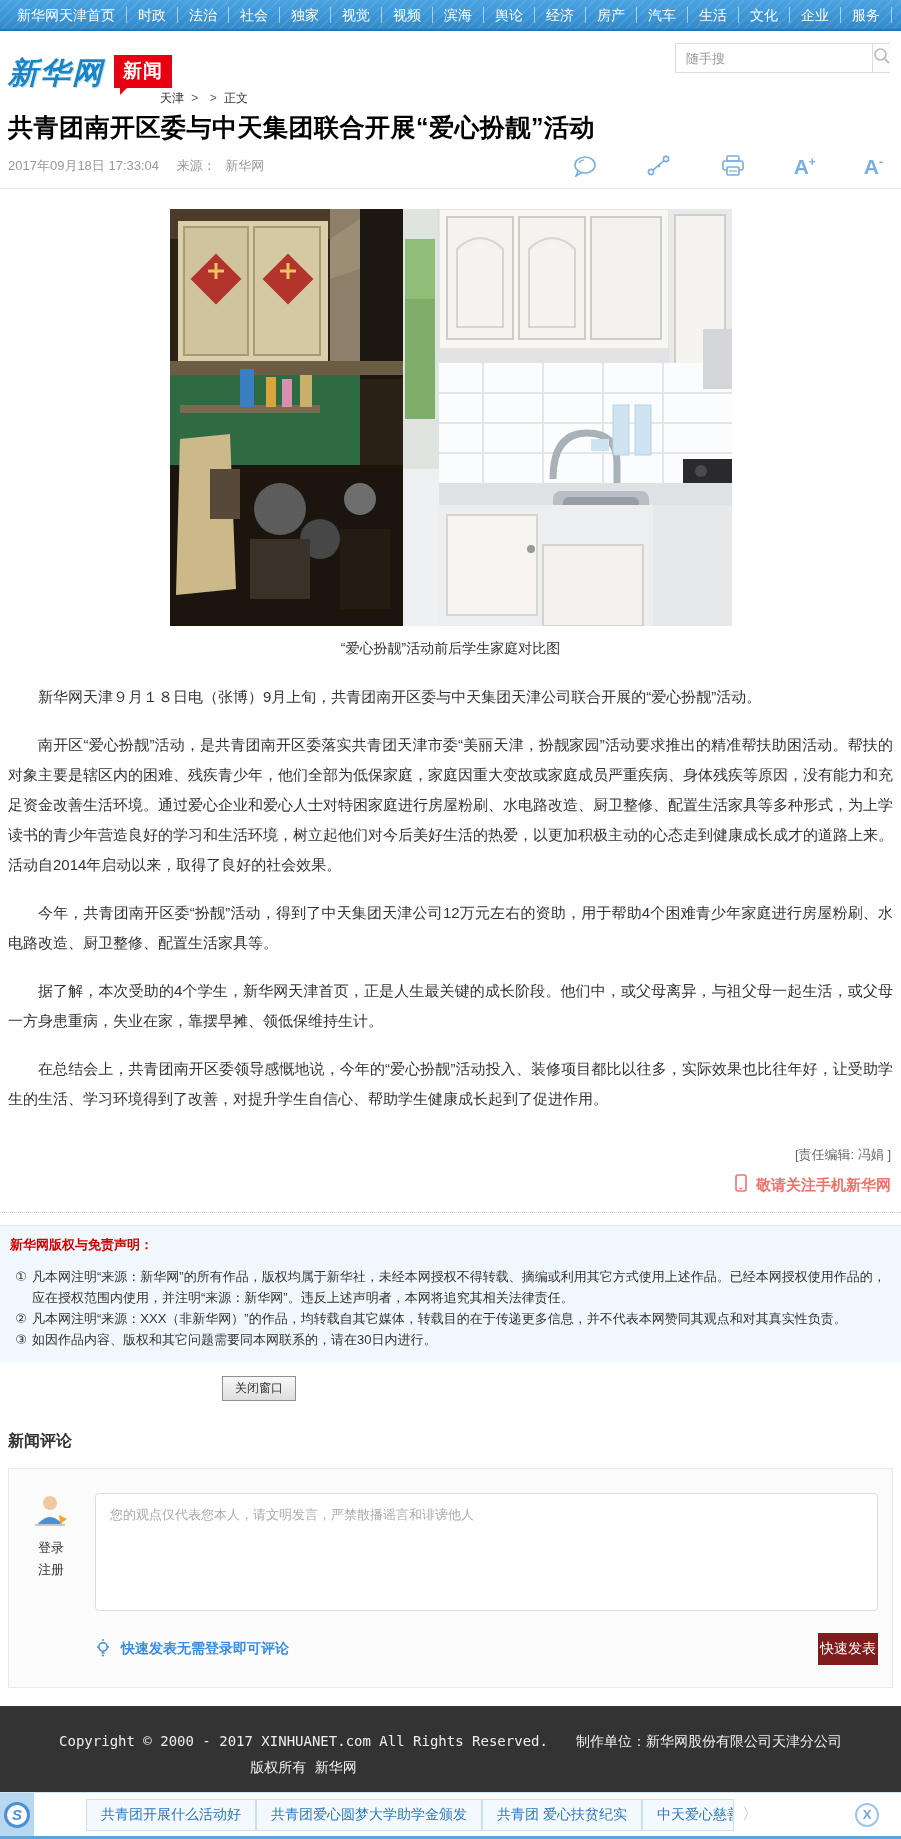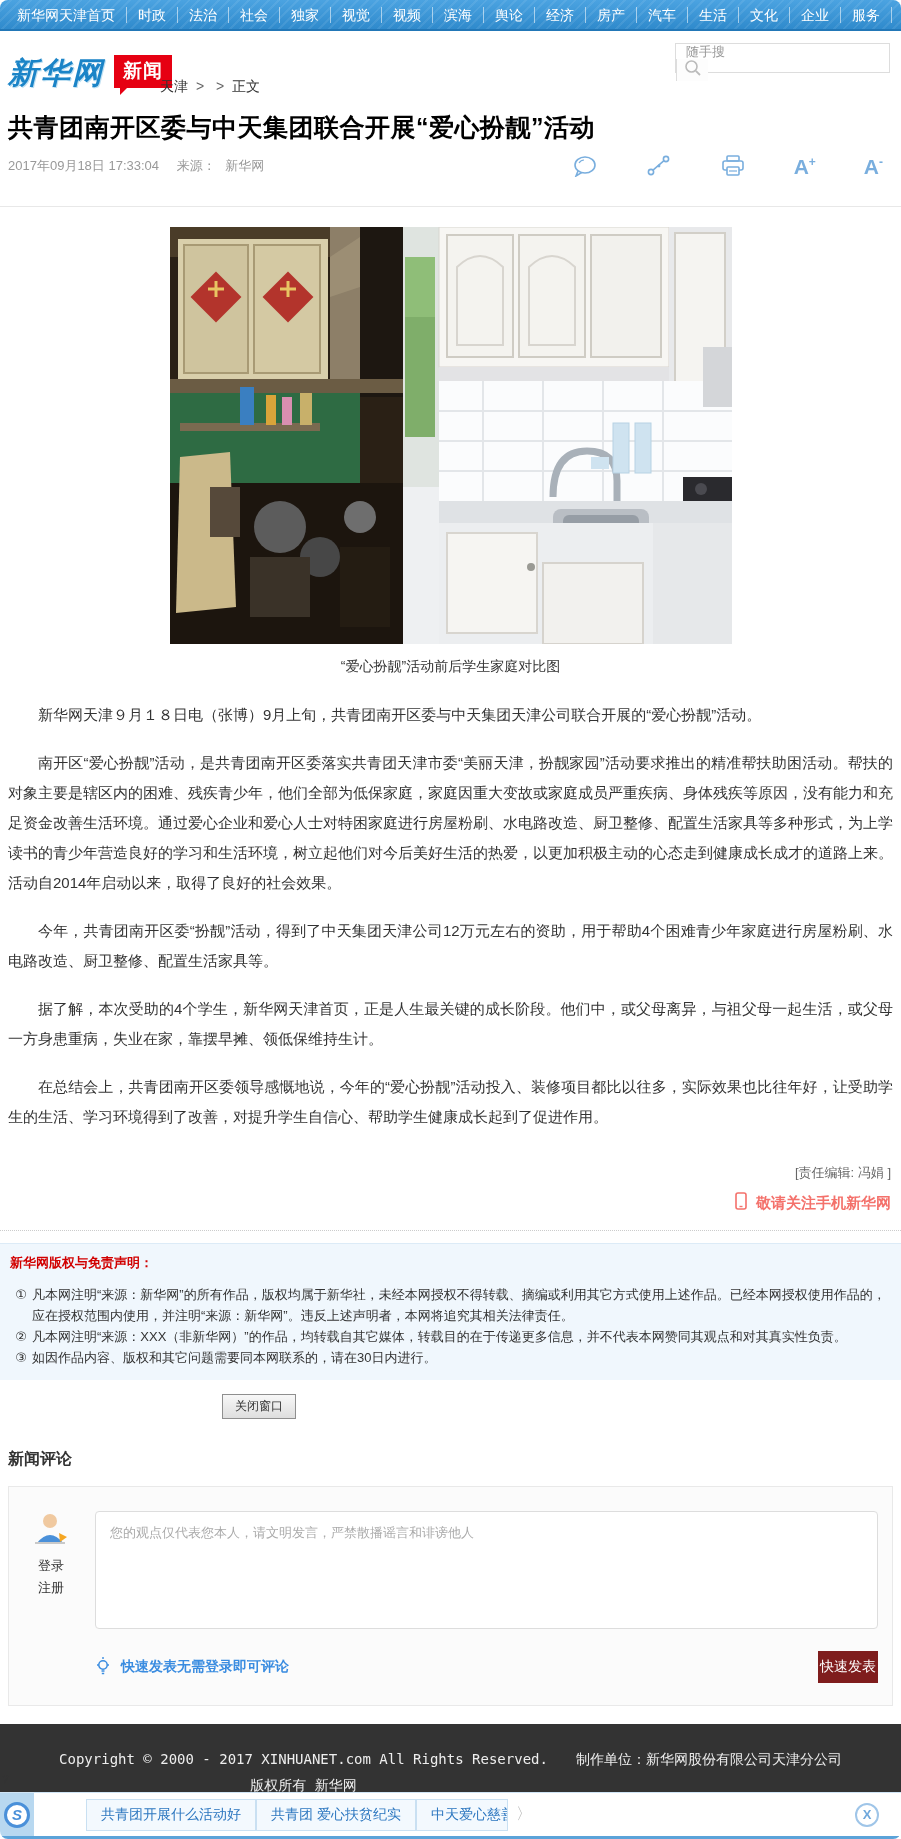--- a/index.html
+++ b/index.html
@@ -1,50 +1,50 @@
 <!DOCTYPE html>
 <html><head>
 <meta charset="utf-8">
 <style>
   * { margin:0; padding:0; box-sizing:border-box; }
   body { background:#fff; font-family:"Liberation Sans","DejaVu Sans",sans-serif; }
-  .page { width:901px; height:1839px; position:relative; background:#fff; overflow:hidden; margin:0 auto;border-radius:8px; }
+  .page { width:901px; height:1839px; position:relative; background:#fff; overflow:hidden; margin:0 auto; }
 
   
   .topnav { height:31px; background:linear-gradient(180deg,#4ba3e1,#2f8acc);
     border-bottom:2px solid #2277b7; display:flex; align-items:center; padding:0 6px;
     background-image:repeating-linear-gradient(135deg, rgba(255,255,255,.08) 0 2px, rgba(255,255,255,0) 2px 7px),
                      linear-gradient(180deg,#4ba3e1,#2f8acc); }
   .topnav a { color:#fff; font-size:14px; text-decoration:none; padding:0 11px; line-height:16px;
     border-left:1px solid rgba(255,255,255,.55); white-space:nowrap; }
   .topnav a:first-child { border-left:none; }
 
   
   .header { position:relative; height:72px; padding:10px 8px 0 8px; }
   .logo-wrap { position:absolute; left:8px; top:22px; display:flex; align-items:flex-start; }
   .logo-main { font-size:30px; font-weight:bold; color:#1b84c7; letter-spacing:2px;
     text-shadow:1px 1px 0 #bfe0f2; font-style:italic; }
   .logo-badge { position:relative; background:#e60012; color:#fff; font-size:19px; font-weight:bold;
     padding:3px 9px 4px; margin-left:10px; margin-top:2px; letter-spacing:1px; }
   .logo-badge:after { content:""; position:absolute; left:6px; bottom:-7px; border:4px solid transparent;
     border-top-color:#e60012; border-left-color:#e60012; }
-  .breadcrumb { position:absolute; left:160px; top:47px; font-size:14px; color:#333; }
+  .breadcrumb { position:absolute; left:160px; top:59px; font-size:12px; color:#333; }
   .breadcrumb a { color:#333; text-decoration:none; }
   .breadcrumb .sep { color:#666; margin:0 4px; }
   .searchbox { position:absolute; right:11px; top:12px; width:215px; height:30px; border:1px solid #ddd;
-    display:flex; background:#fff;flex-direction:column; }
+    display:flex; background:#fff; }
   .searchbox input { flex:1; border:none; outline:none; padding:0 10px; font-size:13px; color:#333;
     font-family:inherit; }
   .searchbox input::placeholder { color:#999; }
   .search-btn { width:32px; border-left:1px solid #ddd; display:flex; align-items:center; justify-content:center;
     cursor:pointer; background:#fdfdfd; }
 
   
   .article-title { font-size:25px; font-weight:bold; color:#000; padding:8px 8px 2px; letter-spacing:.5px; }
-  .meta-row { display:flex; align-items:center; padding:8px 8px 28px; border-bottom:1px solid #e8e8e8; }
+  .meta-row { display:flex; align-items:center; padding:8px 8px 10px; border-bottom:1px solid #e8e8e8; }
   .meta-left { font-size:13px; color:#999; }
   .meta-left .src-name { margin-left:6px; }
   .meta-icons { margin-left:auto; display:flex; align-items:center; gap:48px; padding-right:10px; }
   .meta-icons .ic { width:26px; height:24px; display:inline-flex; align-items:center; justify-content:center;
     cursor:pointer; }
   .fontbtn { color:#79aede; font-size:21px; font-weight:bold; line-height:1; cursor:pointer; }
   .fontbtn sup { font-size:12px; }
 
   
   .figure { margin-top:20px; text-align:center; }
@@ -359,20 +359,21 @@
   </div>
 
   <span class="stray">?</span>
 
   <div class="bottombar">
     <div class="bb-logo">
       <span class="s-circle">S</span>
     </div>
     <div class="bb-links">
       <a href="#" class="bb-pill">共青团开展什么活动好</a>
+      <a href="#" class="bb-pill">共青团爱心圆梦大学助学金颁发</a>
       <a href="#" class="bb-pill">共青团 爱心扶贫纪实</a>
       <a href="#" class="bb-pill cut">中天爱心慈善</a>
     </div>
     <span class="bb-next">〉</span>
     <span class="bb-close">X</span>
   </div>
 
 </div>
 
 </body></html>

